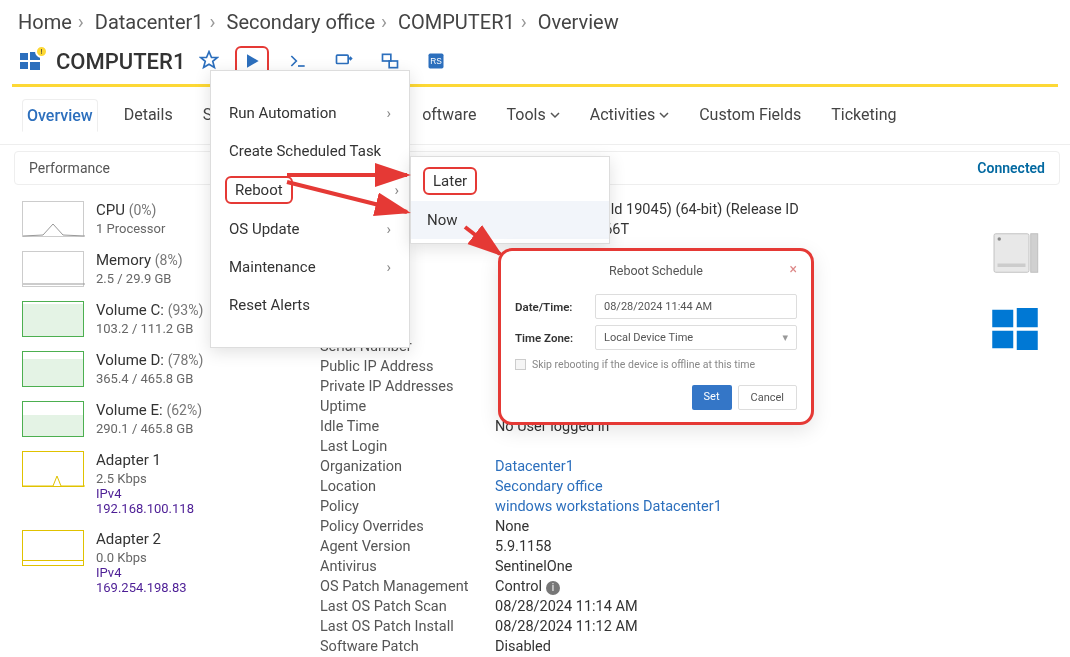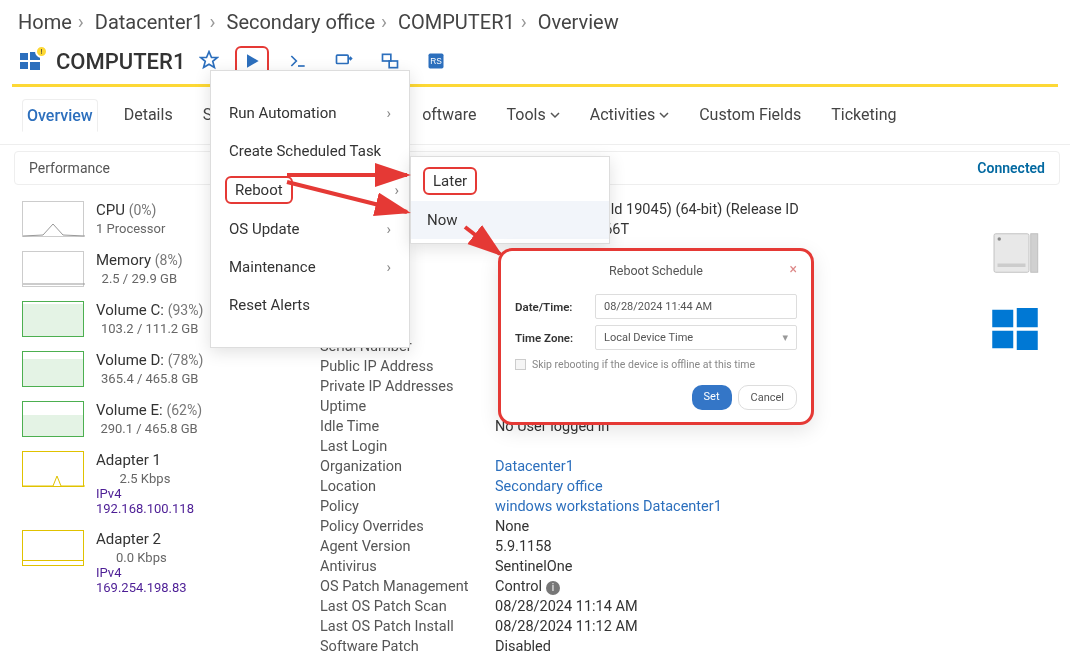--- a/index.html
+++ b/index.html
@@ -38,21 +38,21 @@
   .perf-header { display:flex; justify-content:space-between; align-items:center; padding:8px 14px; border:1px solid #eee; border-radius:4px; margin:6px 10px 10px 14px; color:#555; font-size:14px; width:100%; }
   .perf-right-label { color:#0369a1; font-weight:600; }
   .perf-item { display:flex; gap:12px; padding:6px 8px 8px 22px; }
   .spark { width:62px; height:36px; border:1px solid #ccc; background:#fff; position:relative; flex-shrink:0; }
   .spark.green { border-color:#4caf50; }
   .spark.green .fill { position:absolute; bottom:0; left:0; right:0; background:rgba(76,175,80,0.15); }
   .spark.yellow { border-color:#e0c200; }
   .spark.yellow .line { position:absolute; bottom:4px; left:0; right:0; height:1px; background:#e0c200; }
   .perf-text .pt1 { font-size:15px; color:#333; }
   .perf-text .pt1 .pct { color:#777; font-size:14px; }
-  .perf-text .pt2 { font-size:13px; color:#666; margin-top:2px;text-align:center; }
+  .perf-text .pt2 { font-size:13px; color:#666; margin-top:2px; }
   .perf-text .pt3 { font-size:13px; color:#4c1d95; }
   .details-col { flex:1; padding:6px 20px 0 20px; font-size:14.5px; color:#555; }
   .details-col .row { display:flex; margin-bottom:3px; }
   .details-col .label { width:175px; color:#555; }
   .details-col .val { color:#333; }
   .details-col .linkval { color:#2c6fbd; }
   .side-devices { width:110px; padding-top:30px; text-align:center; }
   .side-devices svg { width:56px; height:56px; display:block; margin:0 auto 20px; }
   .dropdown { position:absolute; left:210px; top:70px; width:200px; background:#fff; border:1px solid #ddd; box-shadow:0 4px 16px rgba(0,0,0,0.12); z-index:30; padding:23px 0; }
   .dropdown .ditem { padding:10px 18px; font-size:15px; color:#333; display:flex; justify-content:space-between; align-items:center; cursor:pointer; }
@@ -66,21 +66,21 @@
   .modal { position:absolute; left:498px; top:248px; width:316px; background:#fff; border:3px solid #e53935; border-radius:14px; z-index:40; box-shadow:0 6px 20px rgba(0,0,0,0.1); padding:10px 14px 12px; }
   .modal-title { text-align:center; font-size:12.5px; color:#555; padding:2px 0 10px; position:relative; }
   .modal-close { position:absolute; right:0; top:0; color:#d88; font-size:14px; cursor:pointer; }
   .mrow { display:flex; align-items:center; margin:6px 0; font-size:11.5px; color:#555; }
   .mrow .mlabel { width:80px; font-weight:600; color:#333; }
   .minput { flex:1; border:1px solid #ddd; padding:5px 8px; font-size:11px; color:#555; border-radius:2px; background:#fff; }
   .mselect { flex:1; border:1px solid #ddd; padding:5px 8px; font-size:11px; color:#555; border-radius:2px; display:flex; justify-content:space-between; align-items:center; }
   .mcheck { display:flex; align-items:center; gap:6px; font-size:10.5px; color:#888; margin:8px 0 14px; }
   .mcheck .cb { width:11px; height:11px; border:1px solid #ccc; background:#f5f5f5; }
   .mbuttons { display:flex; justify-content:flex-end; gap:6px; }
-  .mbtn { font-size:11px; padding:5px 12px; border-radius:10px; cursor:pointer; }
+  .mbtn { font-size:11px; padding:5px 12px; border-radius:2px; cursor:pointer; }
   .mbtn.primary { background:#3476c7; color:#fff; }
   .mbtn.secondary { background:#fff; color:#555; border:1px solid #ddd; }
   .info-circle { display:inline-block; width:14px; height:14px; border-radius:50%; background:#777; color:#fff; font-size:10px; text-align:center; line-height:14px; margin-left:4px; }
   svg.arrow-ann { position:absolute; z-index:35; pointer-events:none; }
   .perf-head-row{display:flex;align-items:center;}
 </style>
 </head>
 <body>
 
 <div class="breadcrumb">

